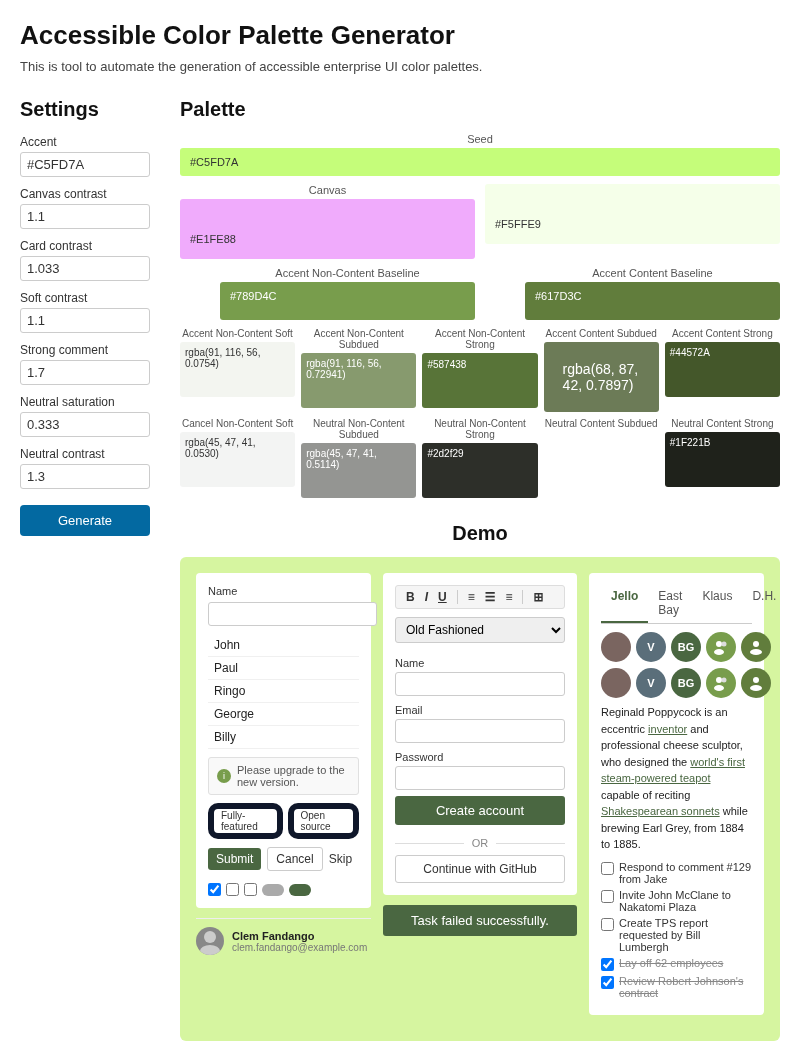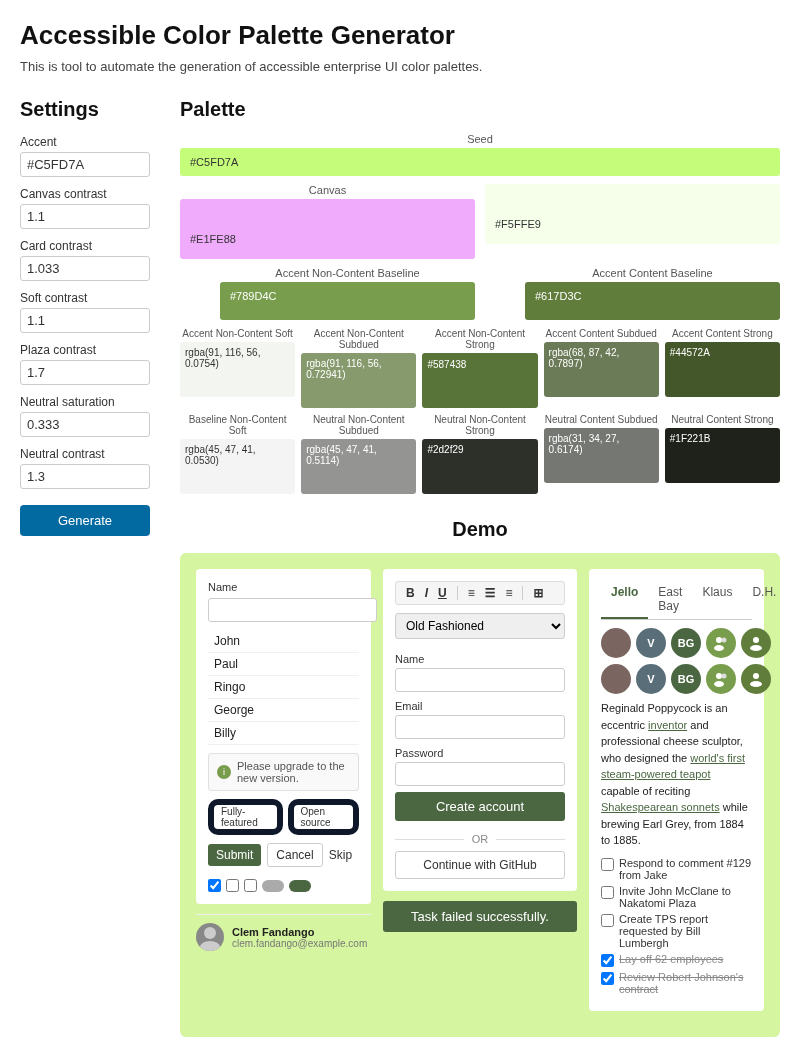--- a/index.html
+++ b/index.html
@@ -102,21 +102,21 @@
     </div>
     <div>
       <div class="field-label">Card contrast</div>
       <input class="field-input" type="text" value="1.033" style="">
     </div>
     <div>
       <div class="field-label">Soft contrast</div>
       <input class="field-input" type="text" value="1.1" style="">
     </div>
     <div>
-      <div class="field-label">Plaza contrast</div>
+      <div class="field-label">Strong comment</div>
       <input class="field-input" type="text" value="1.7" style="">
     </div>
     <div>
       <div class="field-label">Neutral saturation</div>
       <input class="field-input" type="text" value="0.333" style="">
     </div>
     <div>
       <div class="field-label">Neutral contrast</div>
       <input class="field-input" type="text" value="1.3" style="">
     </div>
@@ -170,44 +170,43 @@
           <div style="flex: 1 1 0%;">
             <div class="swatch-label">Accent Non-Content Subdued</div>
             <div class="swatch-content" style="background: rgba(91, 116, 56, 0.73); color: rgb(255, 255, 255); font-size: 10px; padding: 5px; border-radius: 3px; min-height: 55px;">rgba(91, 116, 56, 0.72941)</div>
           </div>
           <div style="flex: 1 1 0%;">
             <div class="swatch-label">Accent Non-Content Strong</div>
             <div class="swatch-content" style="background: rgb(88, 116, 56); color: rgb(255, 255, 255); font-size: 10px; border-radius: 3px; min-height: 55px;">#587438</div>
           </div>
           <div style="flex: 1 1 0%;">
             <div class="swatch-label">Accent Content Subdued</div>
-            <div class="swatch-content" style="background: rgba(68, 87, 42, 0.79); color: rgb(255, 255, 255); font-size: 10px; padding: 5px; border-radius: 3px; min-height: 55px;">rgba(68, 87, 42, 0.7897)</div>
+            <div class="swatch-content" style="background: rgba(68, 87, 42, 0.79); color: rgb(255, 255, 255); font-size: 14px; padding: 19px; border-radius: 3px; min-height: 55px;">rgba(68, 87, 42, 0.7897)</div>
           </div>
           <div style="flex: 1 1 0%;">
             <div class="swatch-label">Accent Content Strong</div>
             <div class="swatch-content" style="background: rgb(68, 87, 42); color: rgb(255, 255, 255); font-size: 10px; padding: 5px; border-radius: 3px; min-height: 55px;">#44572A</div>
           </div>
         </div>
 
       <div class="swatches-row" id="neutral-swatches">
           <div style="flex: 1 1 0%;">
-            <div class="swatch-label">Baseline Non-Content Soft</div>
+            <div class="swatch-label">Cancel Non-Content Soft</div>
             <div class="swatch-content checker" style="background: rgba(45, 47, 41, 0.055); color: rgb(51, 51, 51); font-size: 10px; padding: 5px; border-radius: 3px; min-height: 55px;">rgba(45, 47, 41, 0.0530)</div>
           </div>
           <div style="flex: 1 1 0%;">
             <div class="swatch-label">Neutral Non-Content Subdued</div>
             <div class="swatch-content" style="background: rgba(45, 47, 41, 0.51); color: rgb(255, 255, 255); font-size: 10px; padding: 5px; border-radius: 3px; min-height: 55px;">rgba(45, 47, 41, 0.5114)</div>
           </div>
           <div style="flex: 1 1 0%;">
             <div class="swatch-label">Neutral Non-Content Strong</div>
             <div class="swatch-content" style="background: rgb(45, 47, 41); color: rgb(255, 255, 255); font-size: 10px; padding: 5px; border-radius: 3px; min-height: 55px;">#2d2f29</div>
           </div>
           <div style="flex: 1 1 0%;">
             <div class="swatch-label">Neutral Content Subdued</div>
-            <div class="swatch-content" style="background: rgba(31, 34, 27, 0.616); color: rgb(255, 255, 255); font-size: 10px; padding: 5px; border-radius: 3px; min-height: 55px;">rgba(31, 34, 27, 0.6174)</div>
           </div>
           <div style="flex: 1 1 0%;">
             <div class="swatch-label">Neutral Content Strong</div>
             <div class="swatch-content" style="background: rgb(31, 34, 27); color: rgb(255, 255, 255); font-size: 10px; padding: 5px; border-radius: 3px; min-height: 55px;">#1F221B</div>
           </div>
         </div>
     </div>
 
     <div class="demo-section">
       <h2>Demo</h2>

